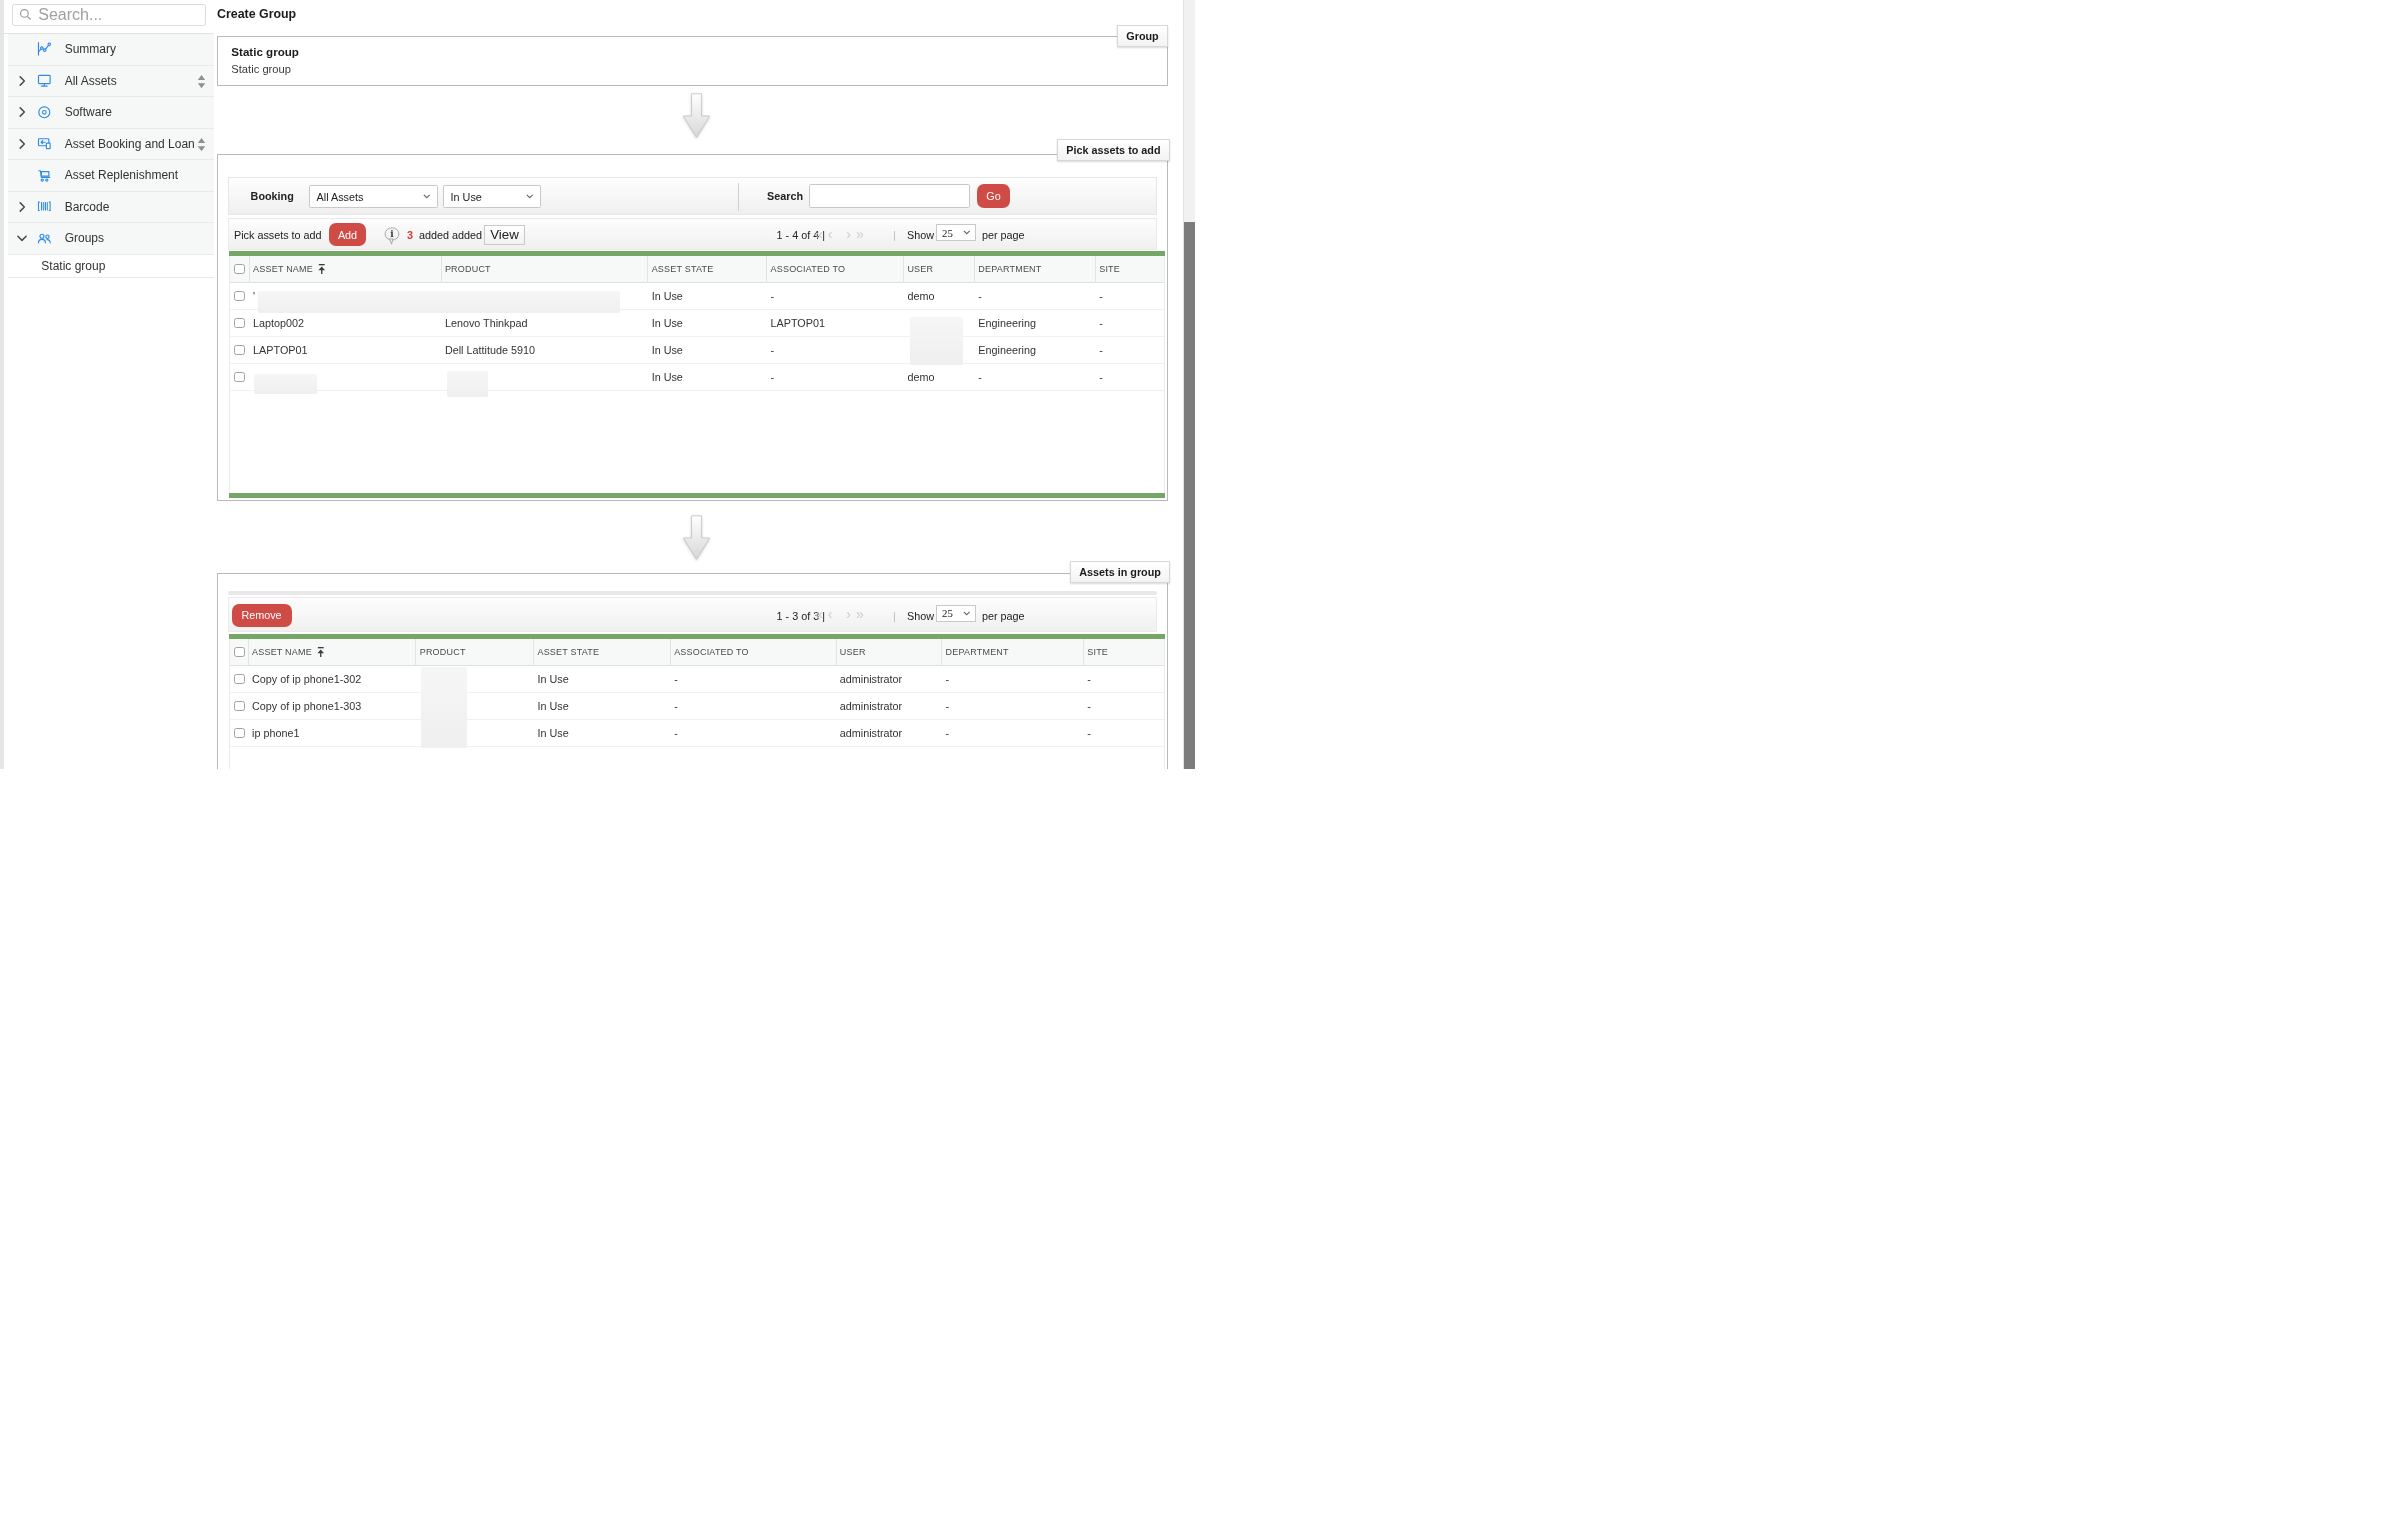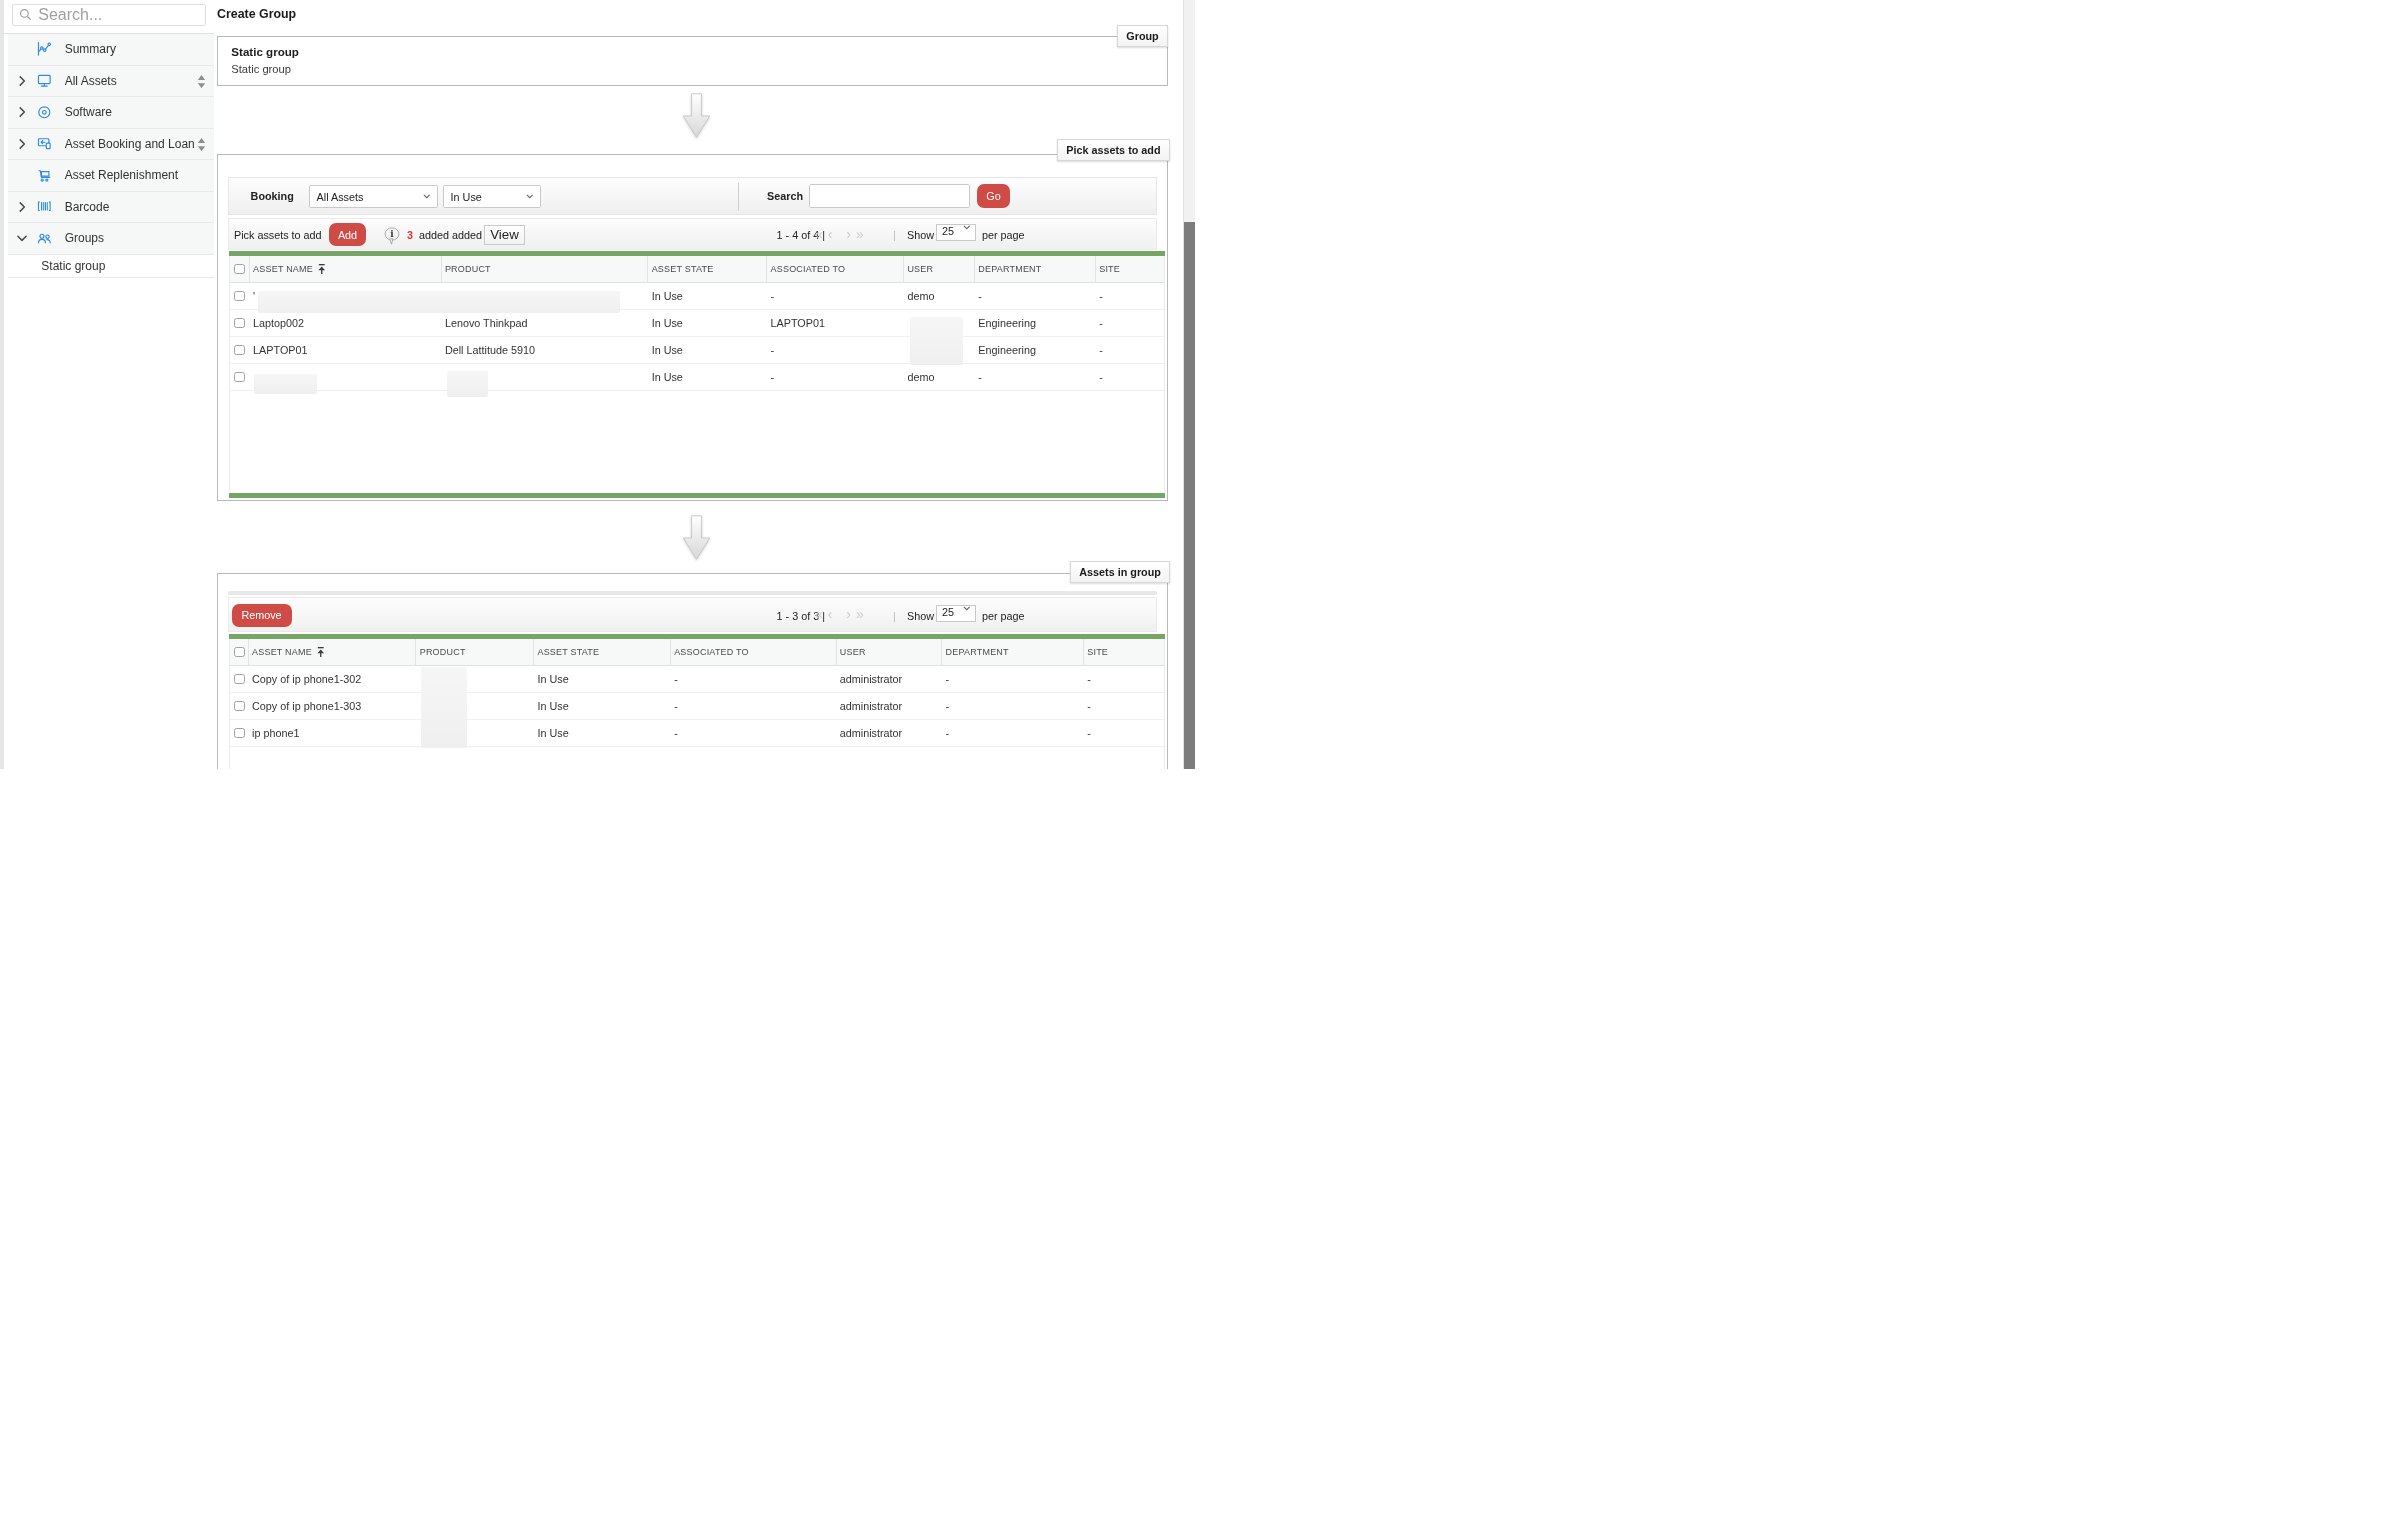--- a/index.html
+++ b/index.html
@@ -76,21 +76,21 @@
   #add-btn { position:absolute; left:100px; top:4.1px; width:37px; height:23px; }
   #remove-btn { position:absolute; left:2.5px; top:5.8px; width:60px; height:23px;text-align:center; }
   #view-btn { position:absolute; left:255px; top:5.8px; width:41px; height:20px; background:linear-gradient(#fff,#f2f2f2);
     border:0.8px solid #c9c9c9; display:flex; align-items:center; justify-content:center; color:#222; cursor:pointer; }
   .count-red { color:#d93831; font-weight:700; }
   .pg-range { position:absolute; left:516px; width:80px; text-align:right; color:#222; }
   .pg-arrows { position:absolute; left:586px; top:6.6px; color:#cccccc; font-size:14px; letter-spacing:5px; }
   .pg-sep { position:absolute; left:664px; color:#bbb; }
   .pg-show { position:absolute; left:678px; color:#222; }
   .pg-select { position:absolute; left:707px; top:5px; width:40px; height:17px; background:#fff; border:0.8px solid #c9c9c9;
-    display:flex; justify-content:space-between; padding:0 5px; color:#222; cursor:default; }
+    display:flex; align-items:center; justify-content:space-between; padding:0 5px; color:#222; cursor:default;font-family:Liberation Serif, serif; }
   .pg-per { position:absolute; left:753px; color:#222; }
   .tb-mid { top:10px; }
   #toolbar2 .tb-mid { top:11.6px; }
   #toolbar2 .pg-arrows { top:8.3px; }
   #toolbar2 .pg-select { top:6.6px; }
 
   
   .green-bar { position:absolute; left:10.8px; width:936px; height:5px; background:#76a665; }
   #gb1 { top:96px; } #gb2 { top:338px; } #gb3 { top:60px; }
   #strip2 { position:absolute; left:10px; top:16.6px; width:929px; height:4.1px; background:#e8e8e8; border-radius:1.7px; }

